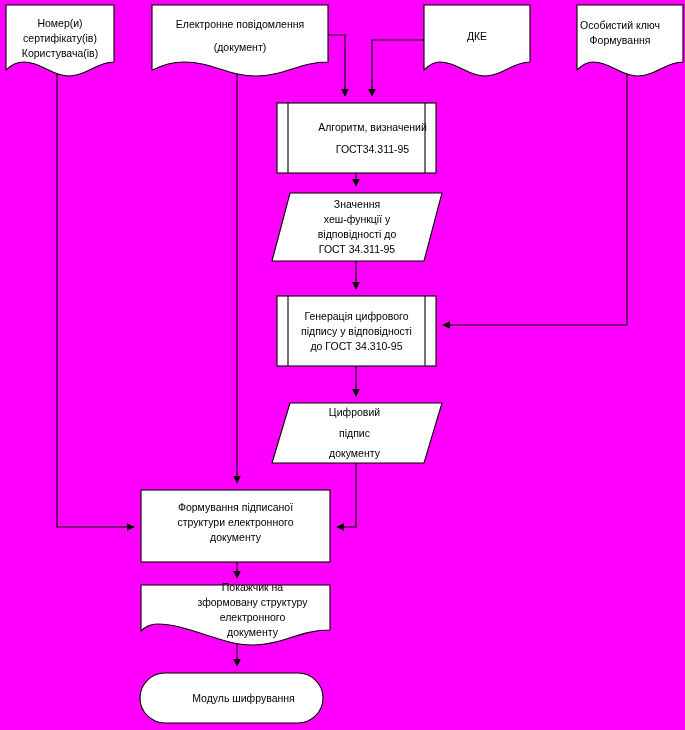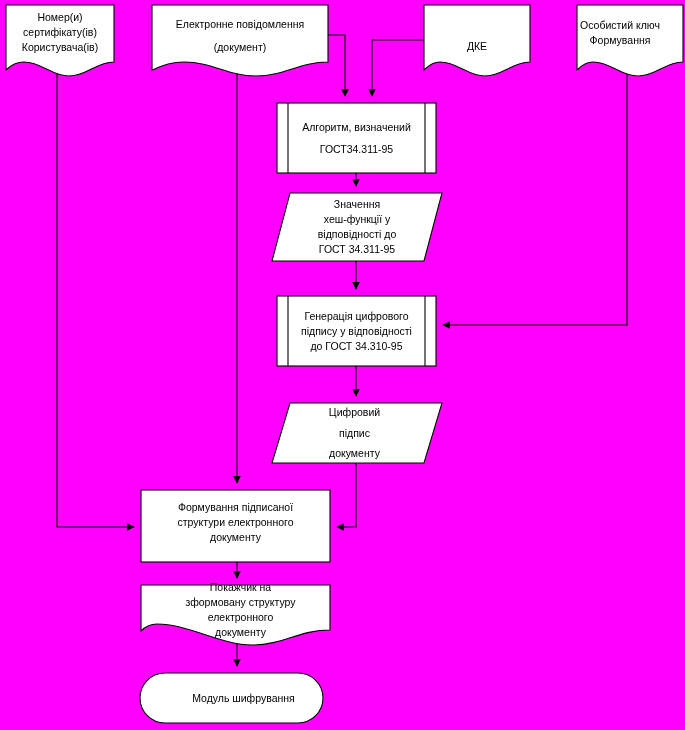--- a/index.html
+++ b/index.html
@@ -101,42 +101,42 @@
       <path d="M 290 403 L 442 403 L 424 463 L 272 463 Z"></path>
 
       <rect x="141" y="490" width="189" height="72"></rect>
 
       <path d="M 141 585 L 330 585 L 330 630 C 299 630, 283 645, 252 645 C 221 645, 188 624, 157 624 C 150 624, 145 627, 141 631 Z"></path>
 
       <rect x="140" y="673" width="183" height="50" rx="25" ry="25"></rect>
     </g>
   </svg>
 
-  <div class="node-label" style="left:6px; top:5px; width:108px; height:55px;">
+  <div class="node-label" style="left:6px; top:11px; width:108px; height:55px;">
     <span>Номер(и)</span>
     <span>сертифікату(ів)</span>
     <span>Користувача(ів)</span>
   </div>
 
   <div class="node-label" style="left:152px; top:8px; width:176px; height:55px;">
     <span>Електронне повідомлення</span>
     <span style="height:8px"></span>
     <span>(документ)</span>
   </div>
 
-  <div class="node-label" style="left:424px; top:19px; width:106px; height:55px;">
+  <div class="node-label" style="left:424px; top:9px; width:106px; height:55px;">
     <span>ДКЕ</span>
   </div>
 
   <div class="node-label" style="left:577px; top:5px; width:86px; height:55px;">
     <span>Особистий ключ</span>
     <span>Формування</span>
   </div>
 
-  <div class="node-label" style="left:288px; top:103px; width:137px; height:70px; line-height:22px;">
+  <div class="node-label" style="left:288px; top:103px; width:137px; height:70px; line-height:22px;padding-left:16px;">
     <span>Алгоритм, визначений</span>
     <span>ГОСТ34.311-95</span>
   </div>
 
   <div class="node-label" style="left:272px; top:196px; width:170px; height:62px;">
     <span>Значення</span>
     <span>хеш-функції у</span>
     <span>відповідності до</span>
     <span>ГОСТ 34.311-95</span>
   </div>
@@ -152,21 +152,21 @@
     <span>підпис</span>
     <span>документу</span>
   </div>
 
   <div class="node-label" style="left:141px; top:490px; width:189px; height:64px;">
     <span>Формування підписаної</span>
     <span>структури електронного</span>
     <span>документу</span>
   </div>
 
-  <div class="node-label" style="left:141px; top:585px; width:199px; height:50px;text-align:right;">
+  <div class="node-label" style="left:153px; top:585px; width:199px; height:50px;text-align:right;">
     <span>Покажчик на</span>
     <span>зформовану структуру</span>
     <span>електронного</span>
     <span>документу</span>
   </div>
 
   <div class="node-label" style="left:152px; top:673px; width:183px; height:50px;">
     <span>Модуль шифрування</span>
   </div>
 

